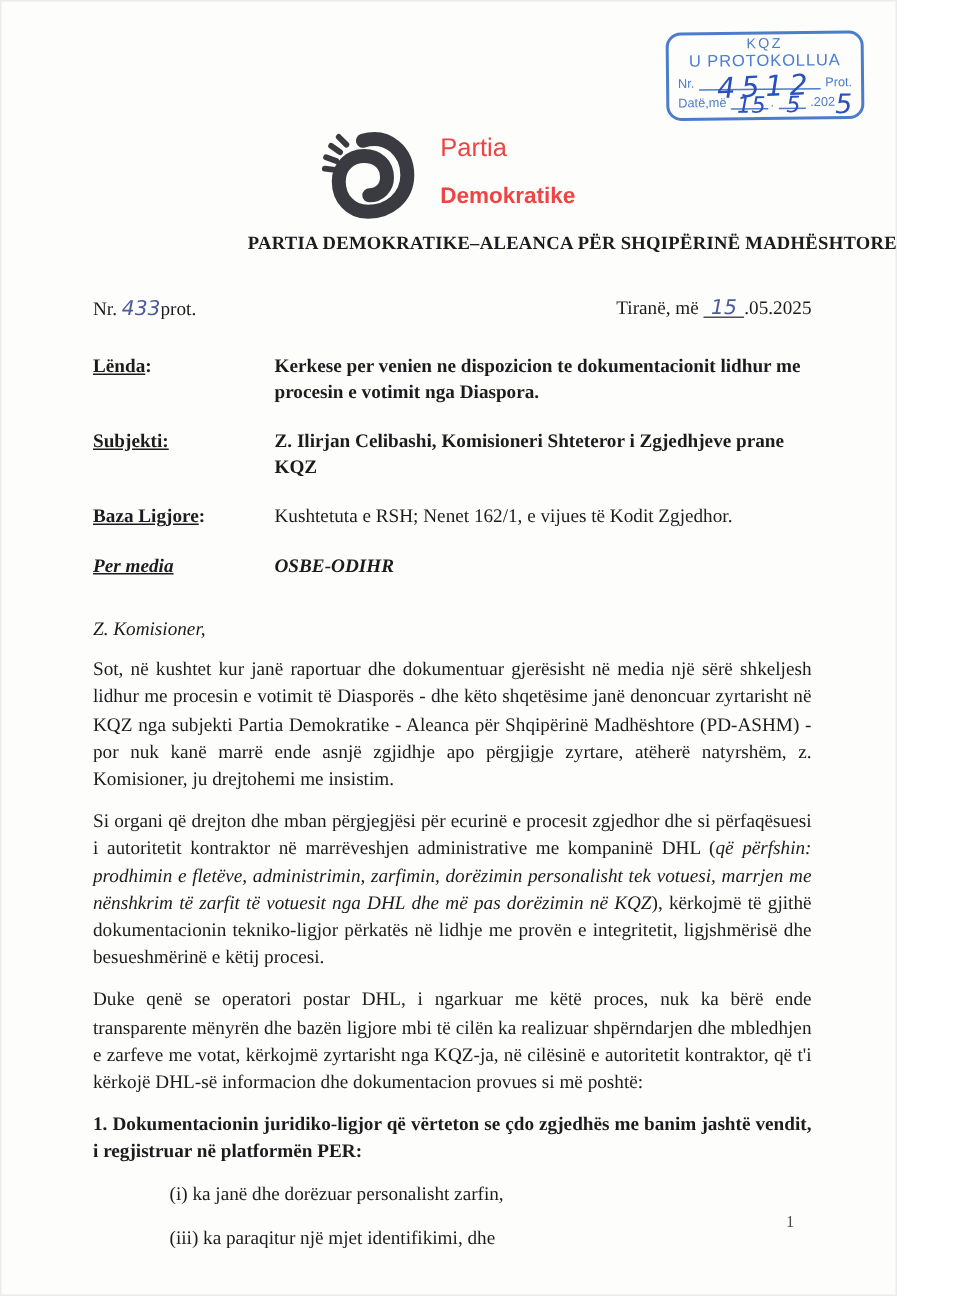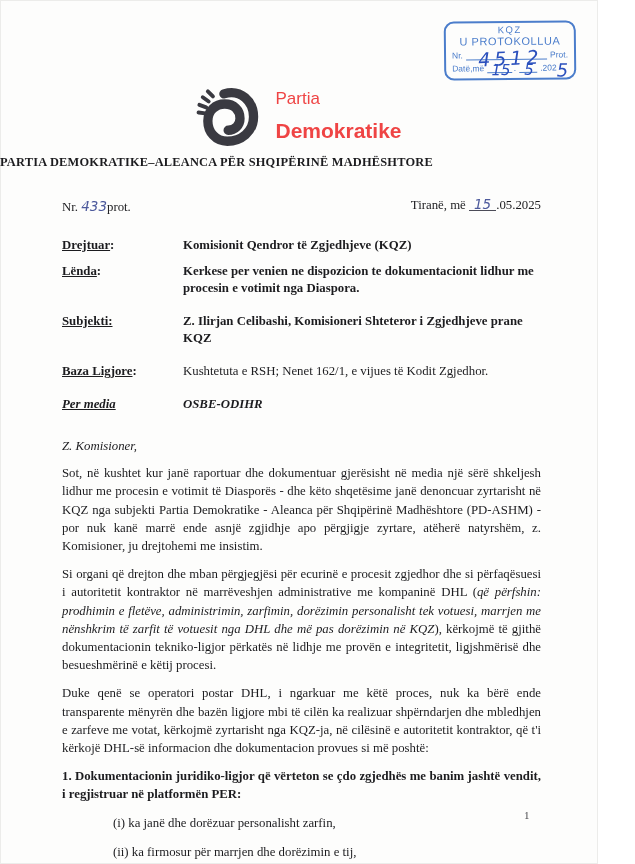--- a/index.html
+++ b/index.html
@@ -36,24 +36,24 @@
   .ink.nr4512 { position:absolute; left:12px; bottom:-4px; font-size:19px; letter-spacing:4px; white-space:nowrap; transform:rotate(-2deg); }
   .ink.day  { position:absolute; left:4px; bottom:-3px; font-size:15px; }
   .ink.mon  { position:absolute; left:5px; bottom:-3px; font-size:15px; }
   .ink.yr   { font-size:18px; line-height:10px; position:relative; top:3px; }
 
   
   .logo-row { display:flex; justify-content:center; align-items:center; gap:13px; padding-top:84px; }
   .logo-mark { width:66px; height:62px; }
   .logo-text { font-family:"Liberation Sans", sans-serif; color:#ef4444; }
   .logo-text .t1 { font-size:17px; line-height:20px; font-weight:normal; }
-  .logo-text .t2 { font-size:21px; line-height:20px; font-weight:bold;margin-top:12px; }
+  .logo-text .t2 { font-size:15px; line-height:20px; font-weight:bold;margin-top:12px; }
 
   
-  .org-title { text-align:left; font-weight:bold; font-size:12.4px; letter-spacing:0.2px; margin-top:9px; }
+  .org-title { text-align:right; font-weight:bold; font-size:12.4px; letter-spacing:0.2px; margin-top:9px; }
   .ref-row { display:flex; justify-content:space-between; margin:28px 57px 0 62px; font-size:12.8px; }
   .hand { font-family:"DejaVu Sans", sans-serif; font-style:italic; color:#4d5a9c; font-size:13.5px; }
   .hand.underlined { display:inline-block; border-bottom:1.2px solid #4c4c58; padding:0 5px; line-height:12px; }
 
   
   .fields { margin:22px 57px 0 62px; }
   .frow { display:grid; grid-template-columns:121px 1fr; font-size:12.8px; line-height:17px; margin-bottom:9px; }
   .flabel { font-weight:bold; }
   .flabel .ul { text-decoration:underline; }
   .fvalue.bold { font-weight:bold; }
@@ -121,24 +121,20 @@
     <div>
       <span>Nr. </span><span class="hand">433</span><span>prot.</span>
     </div>
     <div>
       <span>Tiranë, më </span><span class="hand underlined">15</span><span>.05.2025</span>
     </div>
   </div>
 
   <div class="fields">
     <div class="frow">
-      <span class="flabel"><span class="ul">Drejtuar</span><span>:</span></span>
-      <span class="fvalue bold">Komisionit Qendror të Zgjedhjeve (KQZ)</span>
-    </div>
-    <div class="frow">
       <span class="flabel"><span class="ul">Lënda</span><span>:</span></span>
       <span class="fvalue bold">Kerkese per venien ne dispozicion te dokumentacionit lidhur me procesin e votimit nga Diaspora.</span>
     </div>
     <div class="frow gap-before">
       <span class="flabel"><span class="ul">Subjekti:</span></span>
       <span class="fvalue bold">Z. Ilirjan Celibashi, Komisioneri Shteteror i Zgjedhjeve prane KQZ</span>
     </div>
     <div class="frow gap-before">
       <span class="flabel"><span class="ul">Baza Ligjore</span><span>:</span></span>
       <span class="fvalue">Kushtetuta e RSH; Nenet 162/1, e vijues të Kodit Zgjedhor.</span>
@@ -149,19 +145,18 @@
     </div>
   </div>
 
   <div class="letter">
     <p class="salutation">Z. Komisioner,</p>
     <p class="para">Sot, në kushtet kur janë raportuar dhe dokumentuar gjerësisht në media një sërë shkeljesh lidhur me procesin e votimit të Diasporës - dhe këto shqetësime janë denoncuar zyrtarisht në KQZ nga subjekti Partia Demokratike - Aleanca për Shqipërinë Madhështore (PD-ASHM) - por nuk kanë marrë ende asnjë zgjidhje apo përgjigje zyrtare, atëherë natyrshëm, z. Komisioner, ju drejtohemi me insistim.</p>
     <p class="para"><span>Si organi që drejton dhe mban përgjegjësi për ecurinë e procesit zgjedhor dhe si përfaqësuesi i autoritetit kontraktor në marrëveshjen administrative me kompaninë DHL (</span><em>që përfshin: prodhimin e fletëve, administrimin, zarfimin, dorëzimin personalisht tek votuesi, marrjen me nënshkrim të zarfit të votuesit nga DHL dhe më pas dorëzimin në KQZ</em><span>), kërkojmë të gjithë dokumentacionin tekniko-ligjor përkatës në lidhje me provën e integritetit, ligjshmërisë dhe besueshmërinë e këtij procesi.</span></p>
     <p class="para">Duke qenë se operatori postar DHL, i ngarkuar me këtë proces, nuk ka bërë ende transparente mënyrën dhe bazën ligjore mbi të cilën ka realizuar shpërndarjen dhe mbledhjen e zarfeve me votat, kërkojmë zyrtarisht nga KQZ-ja, në cilësinë e autoritetit kontraktor, që t'i kërkojë DHL-së informacion dhe dokumentacion provues si më poshtë:</p>
     <p class="para bold-item">1. Dokumentacionin juridiko-ligjor që vërteton se çdo zgjedhës me banim jashtë vendit, i regjistruar në platformën PER:</p>
     <p class="subitem">(i) ka janë dhe dorëzuar personalisht zarfin,</p>
-    <p class="subitem">(ii) ka firmosur për marrjen dhe dorëzimin e tij,</p>
     <p class="subitem">(iii) ka paraqitur një mjet identifikimi, dhe</p>
   </div>
 
   <div class="page-num">1</div>
 
 </div>
 
 </body></html>

